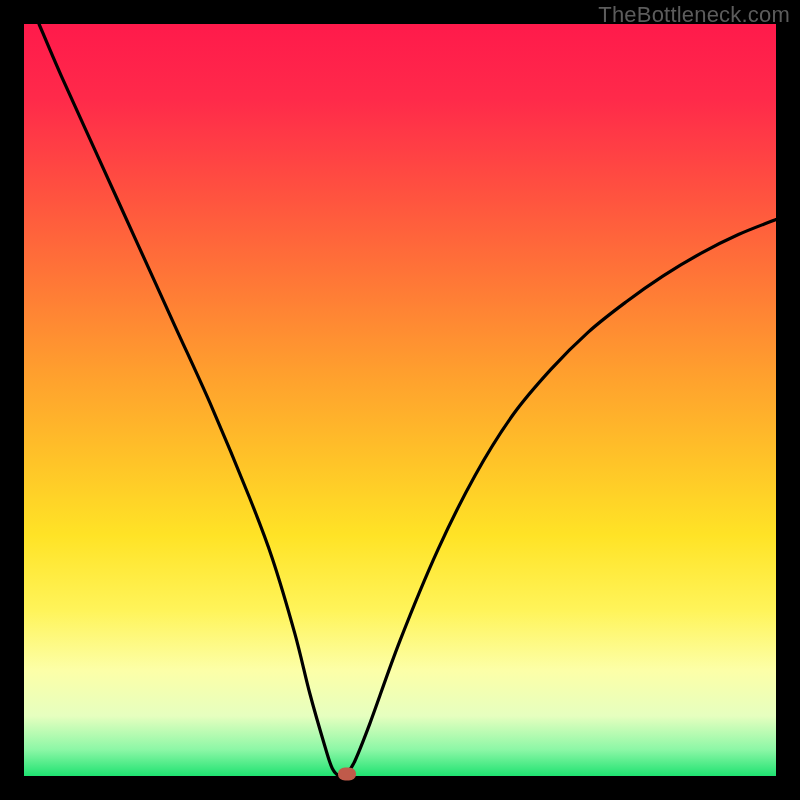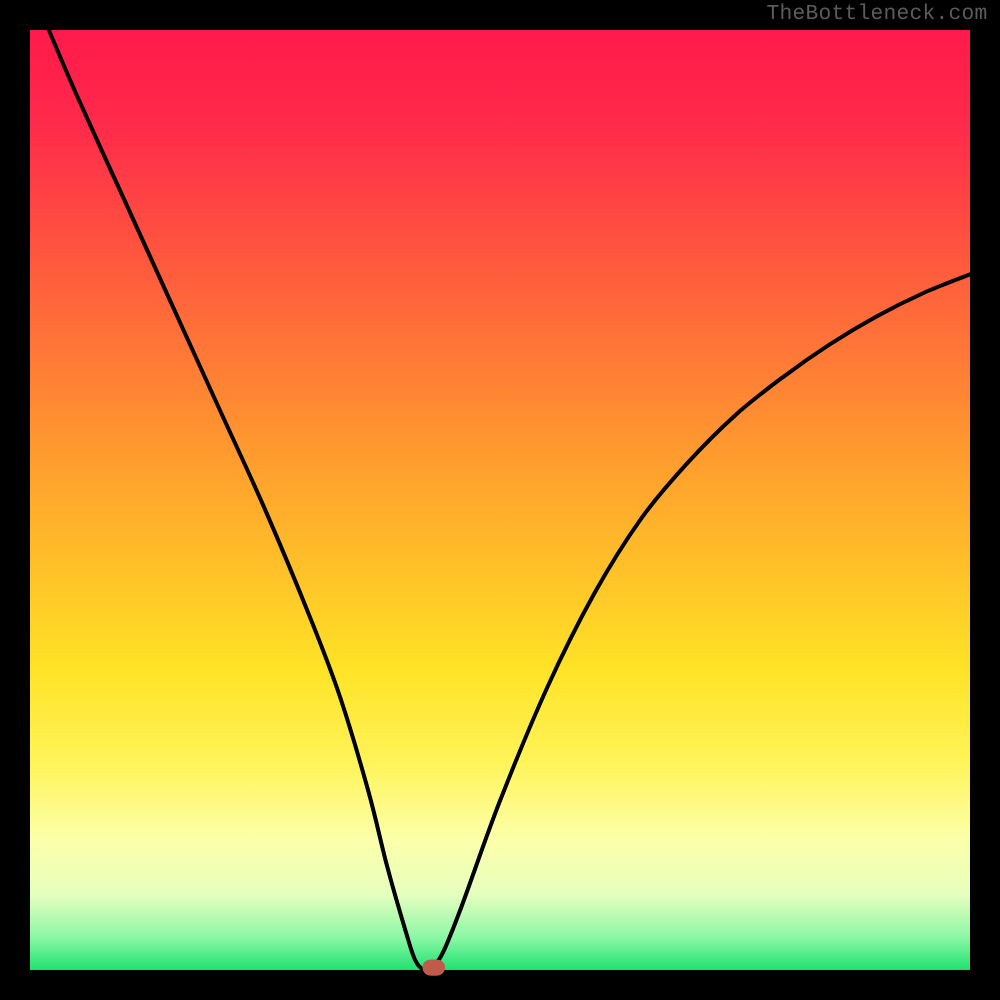--- a/index.html
+++ b/index.html
@@ -35,25 +35,24 @@
       #fcffa8 86%,
       #e6ffbf 92%,
       #8cf7a6 96.5%,
       #1fe271 100%);
   }
   .watermark {
     position: absolute;
     top: 2px;
     right: 10px;
     color: #5c5c5c;
-    font-size: 17px;
+    font-size: 22px;
     font-weight: 500;
     letter-spacing: 0.2px;
     user-select: none;
-    font-family: Liberation Mono, monospace;
   }
   svg.curve {
     position: absolute;
     inset: 0;
     width: 100%;
     height: 100%;
   }
   .marker {
     position: absolute;
     width: 18px;

